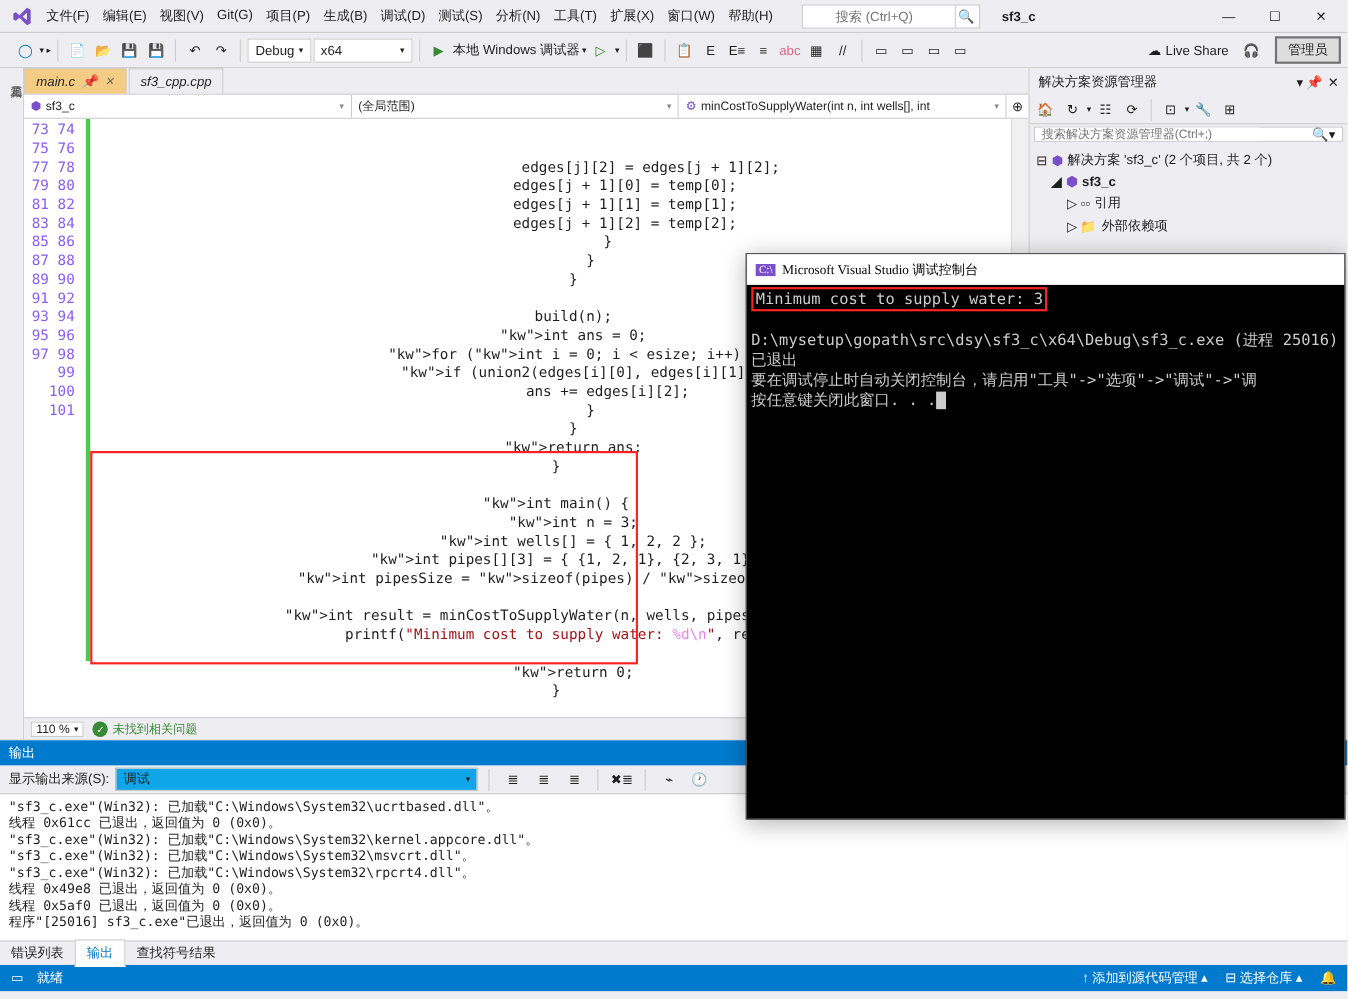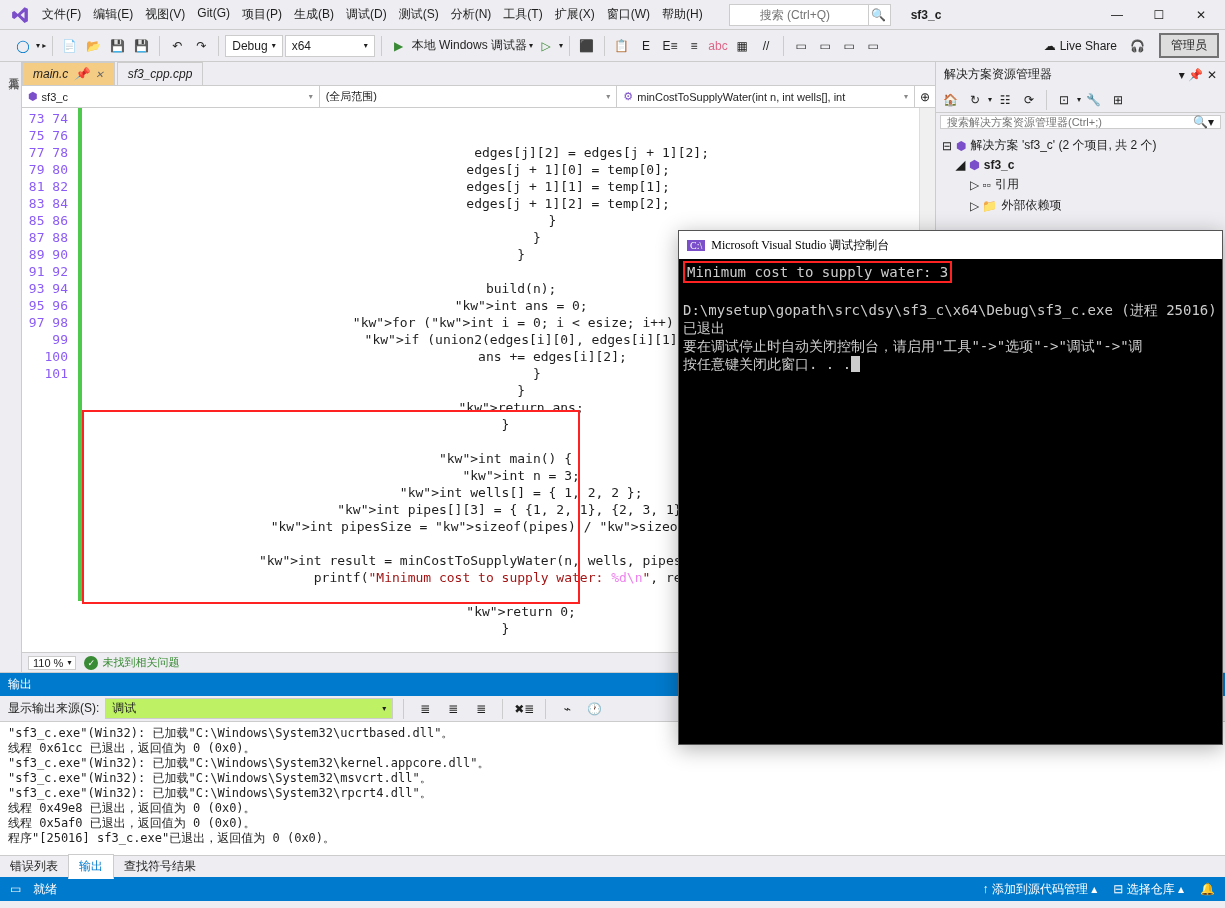--- a/index.html
+++ b/index.html
@@ -63,29 +63,29 @@
 .tree { padding: 4px 6px; font-size: 12px; }
 .tree-item { padding: 2px 0; display: flex; align-items: center; gap: 4px; }
 .tree-item.bold { font-weight: bold; }
 .indent1 { padding-left: 14px; }
 .indent2 { padding-left: 28px; }
 
 
 .output-panel { height: 205px; background: #fff; border-top: 1px solid #ccc; display: flex; flex-direction: column; }
 .output-title { background: #007acc; color: #fff; padding: 3px 8px; font-size: 12px; }
 .output-toolbar { height: 26px; display: flex; align-items: center; padding: 0 8px; gap: 6px; border-bottom: 1px solid #ccc; background: #eeeef2; }
-.output-combo { background: #bef264; border: 1px solid #ccc; padding: 1px 6px; width: 288px; display: flex; align-items: center; justify-content: space-between; }
+.output-combo { background: #0ea5e9; border: 1px solid #ccc; padding: 1px 6px; width: 329px; display: flex; align-items: center; justify-content: space-between; }
 .output-text { flex: 1; padding: 4px 8px; font-family: Consolas, SimSun, monospace; font-size: 12px; line-height: 15px; white-space: pre; overflow: auto; }
 .bottom-tabs { height: 22px; background: #eeeef2; display: flex; align-items: center; border-top: 1px solid #ccc; font-size: 12px; }
 .btab { padding: 3px 10px; cursor: pointer; }
 .btab.active { background: #fff; border: 1px solid #ccc; border-bottom-color: #fff; color: #007acc; }
 
 
 .status-bar { height: 24px; background: #007acc; color: #fff; display: flex; align-items: center; padding: 0 10px; gap: 12px; font-size: 12px; }
-.status-right { margin-left: auto; display: flex; align-items: center; gap: 16px; }
+.status-right { margin-left: auto; display: flex; align-items: center; gap: 16px; font-family: Liberation Serif, serif; }
 
 
 .console-win { position: absolute; left: 678px; top: 230px; width: 545px; height: 515px; background: #000; color: #ccc; font-family: SimSun, Consolas, monospace; font-size: 14px; border: 1px solid #555; box-shadow: 0 4px 20px rgba(0,0,0,0.3); }
 .console-title { height: 28px; background: #fff; color: #000; display: flex; align-items: center; padding: 0 8px; gap: 6px; font-size: 12px; font-family: "Microsoft YaHei"; }
 .console-body { padding: 2px 4px; line-height: 18px; white-space: pre-wrap; word-break: break-all;}
 .console-highlight { border: 2px solid #ff2222; display: inline-block; padding: 0 2px; }
 
 .arrow { font-size: 8px; }
 </style>
 </head>

